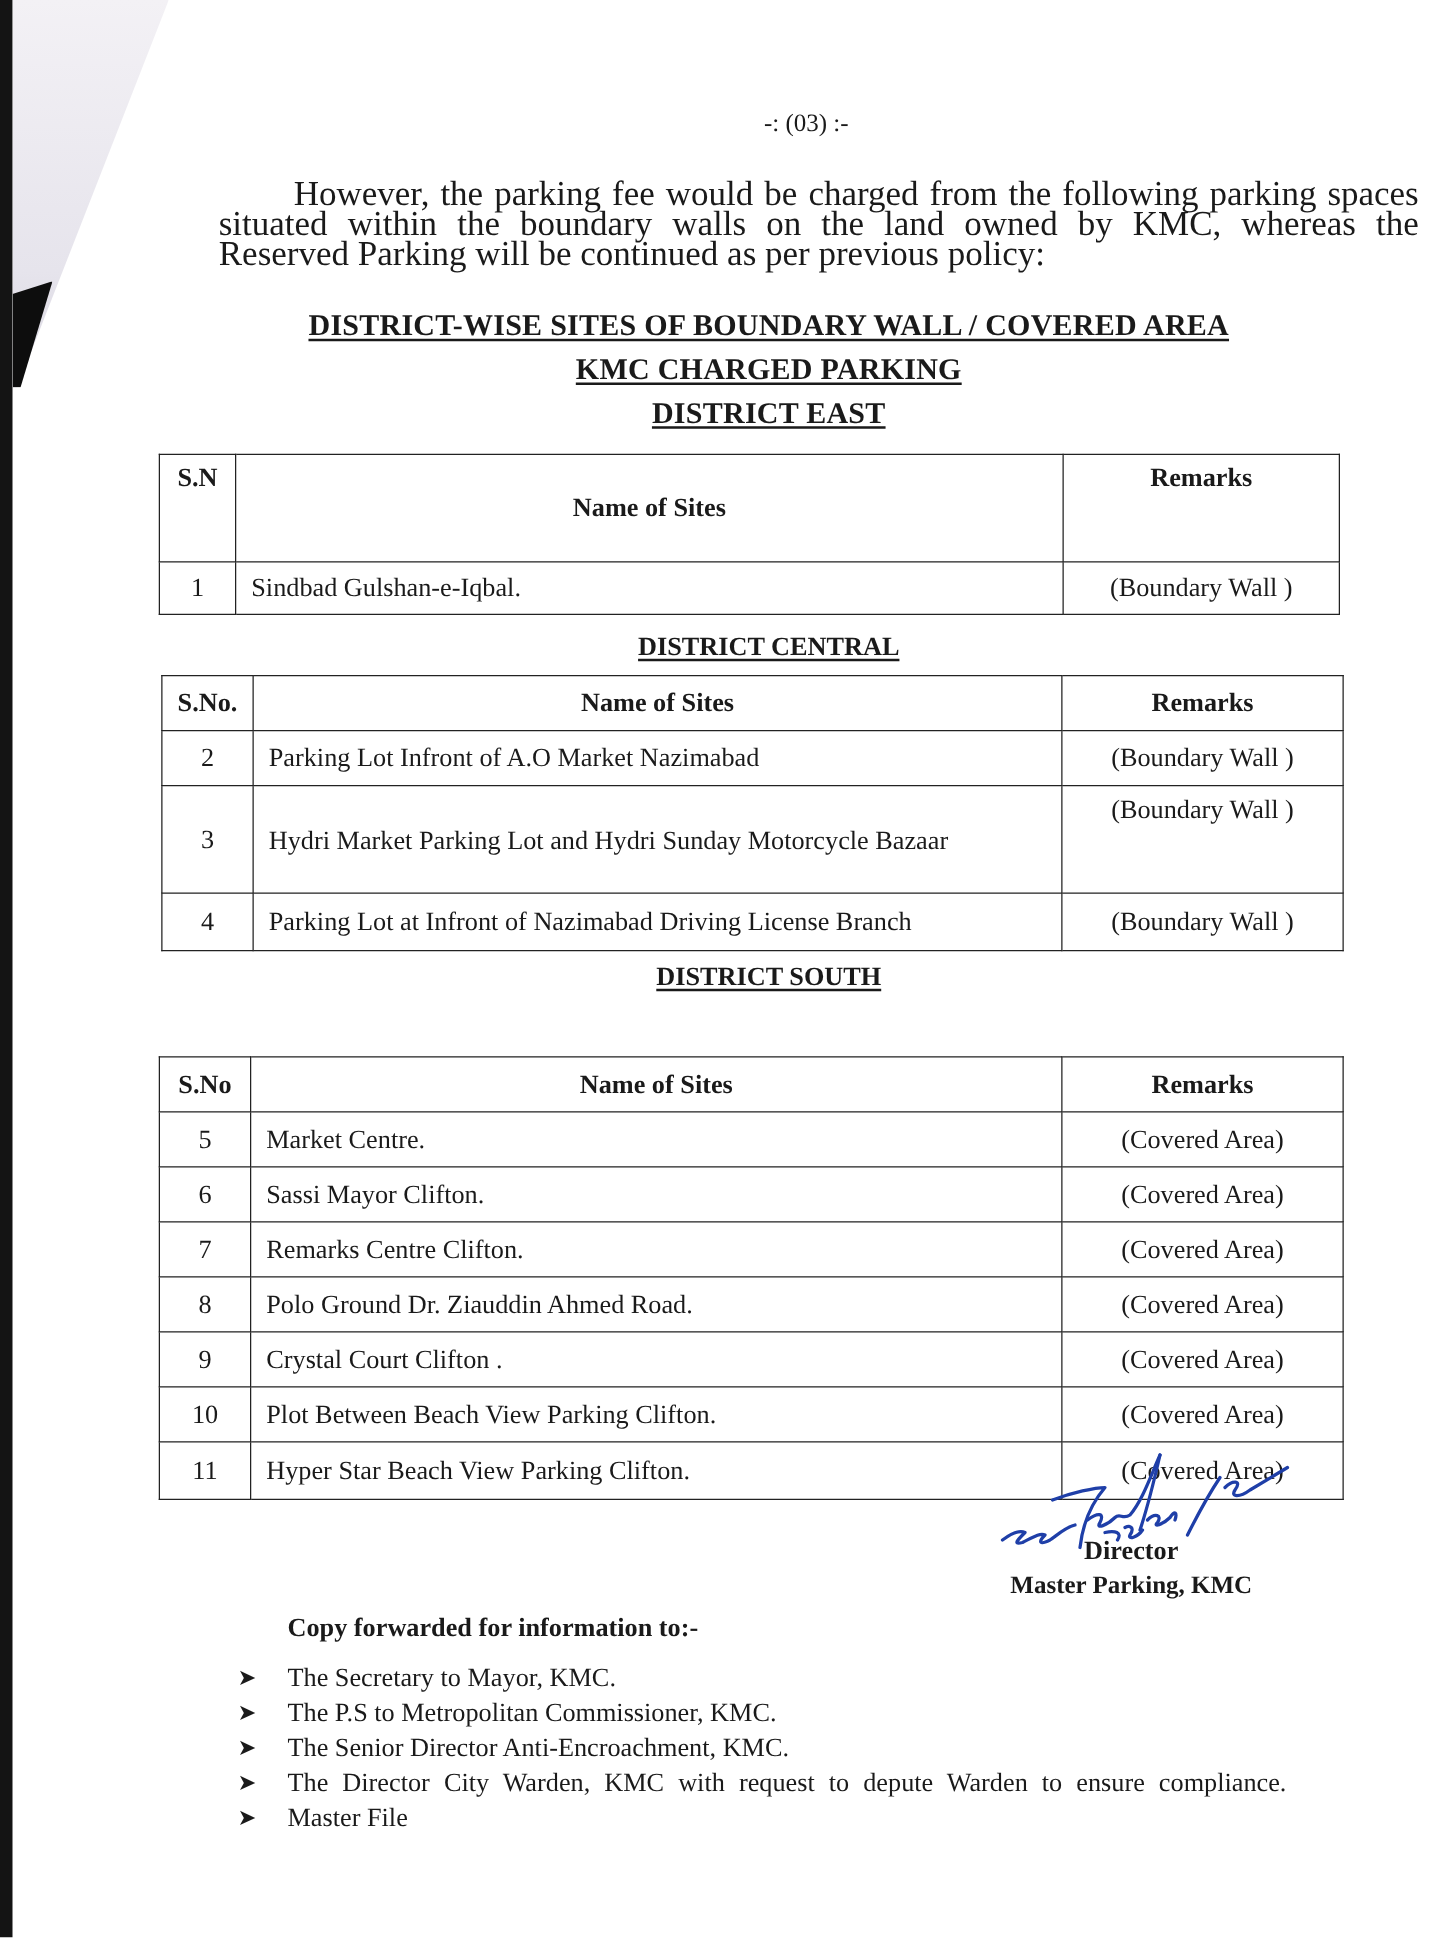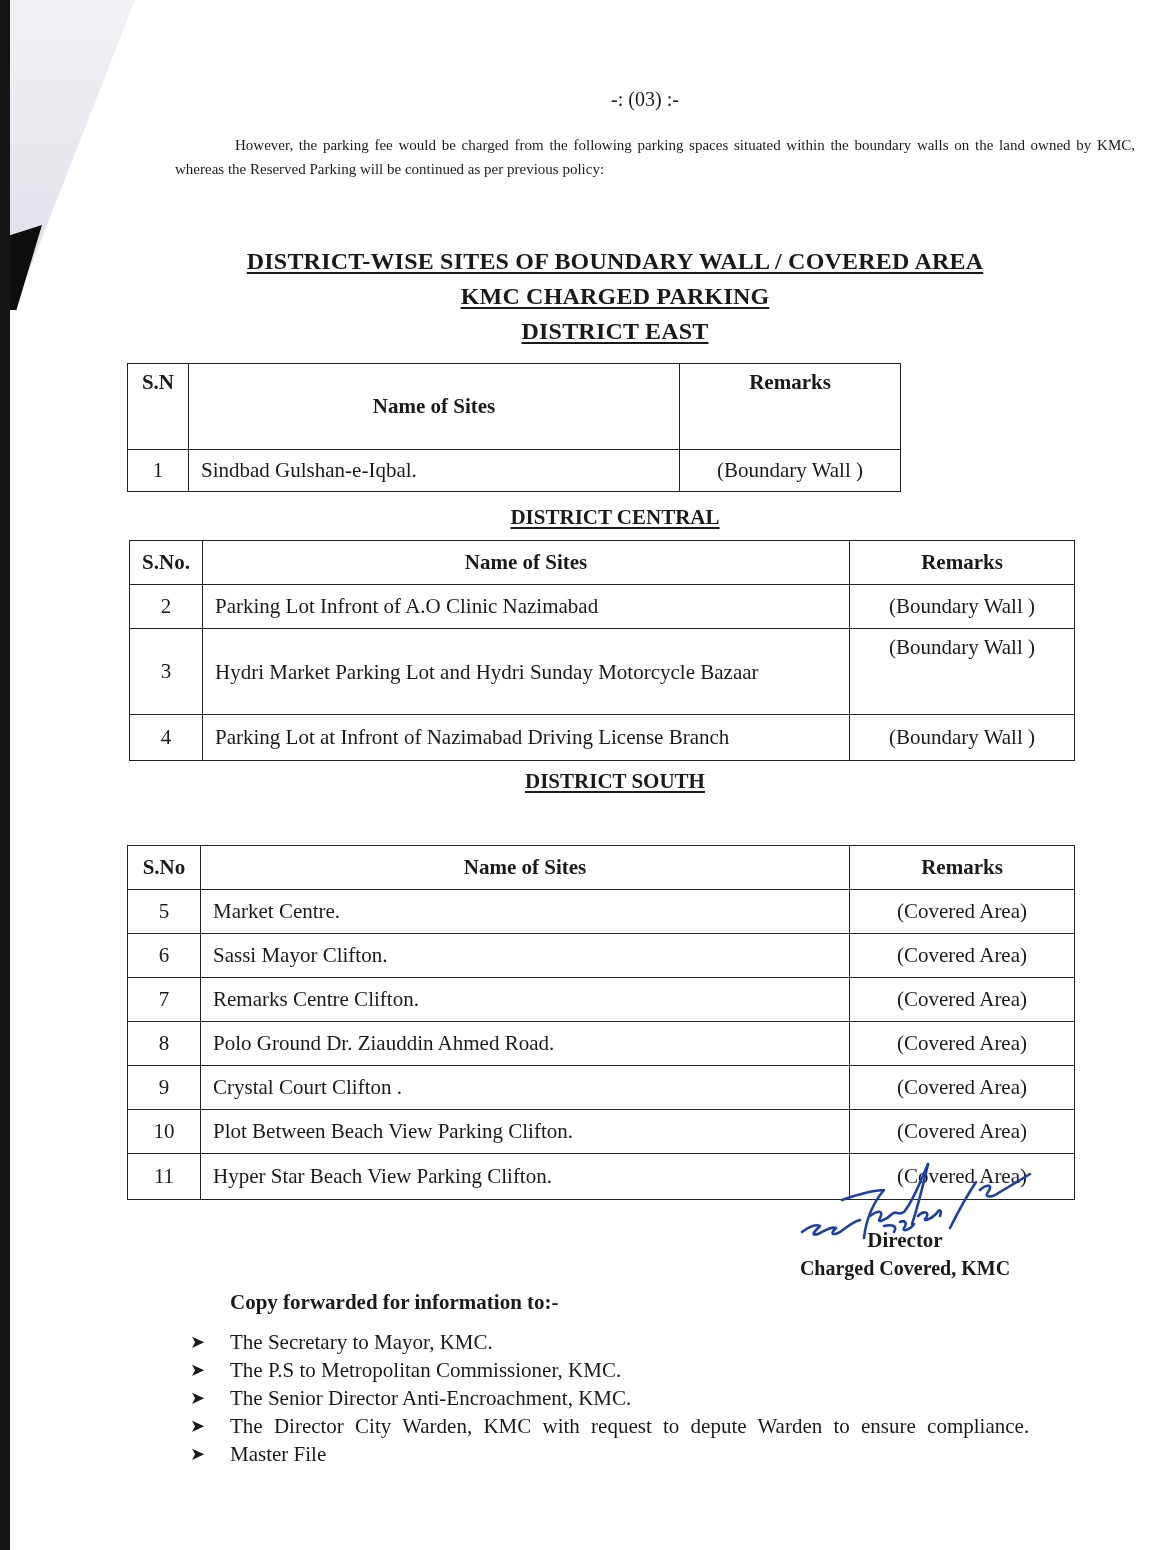--- a/index.html
+++ b/index.html
@@ -14,22 +14,22 @@
     position:absolute; left:10px; top:0; width:125px; height:310px;
     background:linear-gradient(180deg,#f3f1f5 0%,#e6e4ec 70%,#d9d7e0 100%);
     clip-path:polygon(0 0,100% 0,3% 100%,0 100%);
   }
   .curl-shadow {
     position:absolute; left:10px; top:225px; width:32px; height:85px; background:#0d0d0d;
     clip-path:polygon(0 12%,100% 0,20% 100%,0 100%);
   }
   .page-num { position:absolute; top:88px; left:0; width:1290px; text-align:center; font-size:20px; }
   .intro {
-    position:absolute; top:133px; left:175px; width:960px;
-    font-size:15px; line-height:24px; text-align:justify;
+    position:absolute; top:144px; left:175px; width:960px;
+    font-size:28px; line-height:24px; text-align:justify;
   }
   .intro .indent { display:inline-block; width:60px; }
   .heading {
     position:absolute; left:0; width:1230px; text-align:center;
     font-weight:bold; font-size:24px; text-decoration:underline;
     text-decoration-thickness:2px; text-underline-offset:3px; letter-spacing:0.2px;
   }
   .subhead {
     position:absolute; left:0; width:1230px; text-align:center; font-weight:bold; font-size:21px;
     text-decoration:underline; text-decoration-thickness:2px; text-underline-offset:3px;
@@ -55,21 +55,21 @@
 <div class="curl-shadow"></div>
 
 <div class="page-num">-: (03) :-</div>
 
 <p class="intro" style="margin:0;"><span class="indent"></span><span>However, the parking fee would be charged from the following parking spaces situated within the boundary walls on the land owned by KMC, whereas the Reserved Parking will be continued as per previous policy:</span></p>
 
 <div class="heading" style="top:248px;">DISTRICT-WISE SITES OF BOUNDARY WALL / COVERED AREA</div>
 <div class="heading" style="top:283px;">KMC CHARGED PARKING</div>
 <div class="heading" style="top:318px;">DISTRICT EAST</div>
 
-<table style="top:363px; left:127px; width:774px;">
+<table style="top:363px; left:127px; width:945px;">
   <tbody>
       <tr style="height:86px;">
     <th style="width:36px; vertical-align:top; padding-top:6px;">S.N</th>
     <th>Name of Sites</th>
     <th style="width:196px; vertical-align:top; padding-top:6px;">Remarks</th>
   </tr>
   <tr style="height:42px;">
     <td class="sn">1</td>
     <td>Sindbad Gulshan-e-Iqbal.</td>
     <td class="rem">(Boundary Wall )</td>
@@ -81,21 +81,21 @@
 
 <table style="top:540px; left:129px; width:946px;">
   <tbody>
       <tr style="height:44px;">
     <th style="width:48px;">S.No.</th>
     <th>Name of Sites</th>
     <th style="width:200px;">Remarks</th>
   </tr>
   <tr style="height:44px;">
     <td class="sn">2</td>
-    <td>Parking Lot Infront of A.O Clinic Nazimabad</td>
+    <td>Parking Lot Infront of A.O Market Nazimabad</td>
     <td class="rem">(Boundary Wall )</td>
   </tr>
   <tr style="height:86px;">
     <td class="sn">3</td>
     <td style="line-height:44px; padding-right:60px;">Hydri Market Parking Lot and Hydri Sunday Motorcycle Bazaar</td>
     <td class="rem" style="vertical-align:top; padding-top:6px;">(Boundary Wall )</td>
   </tr>
   <tr style="height:46px;">
     <td class="sn">4</td>
     <td>Parking Lot at Infront of Nazimabad Driving License Branch</td>
@@ -159,21 +159,21 @@
       <path d="M90 56 C98 50, 104 50, 100 58 C96 64, 106 60, 112 54 C116 50, 118 56, 124 52 C134 40, 140 22, 148 4"></path>
       <path d="M148 4 C142 30, 136 52, 132 64"></path>
       <path d="M104 66 C112 64, 118 66, 114 72 M120 62 C124 60, 128 62, 124 68 C122 72, 130 70, 134 64"></path>
       <path d="M138 56 C144 50, 150 52, 146 58 C142 62, 150 60, 156 54 C160 48, 162 50, 160 56"></path>
       <path d="M170 68 C180 48, 188 34, 196 22"></path>
       <path d="M200 30 C206 24, 214 24, 208 32 C204 38, 212 38, 220 32 C230 26, 240 20, 250 14"></path>
     </g>
   </svg>
 </div>
 <div class="sig-title">Director</div>
-<div class="sig-org">Charged Covered, KMC</div>
+<div class="sig-org">Master Parking, KMC</div>
 
 <div class="cc-title">Copy forwarded for information to:-</div>
 <ul class="cc-list">
   <li><span class="bullet">➤</span><span>The Secretary to Mayor, KMC.</span></li>
   <li><span class="bullet">➤</span><span>The P.S to Metropolitan Commissioner, KMC.</span></li>
   <li><span class="bullet">➤</span><span>The Senior Director Anti-Encroachment, KMC.</span></li>
   <li style="word-spacing:6px;"><span class="bullet">➤</span><span>The Director City Warden, KMC with request to depute Warden to ensure compliance.</span></li>
   <li><span class="bullet">➤</span><span>Master File</span></li>
 </ul>
 

